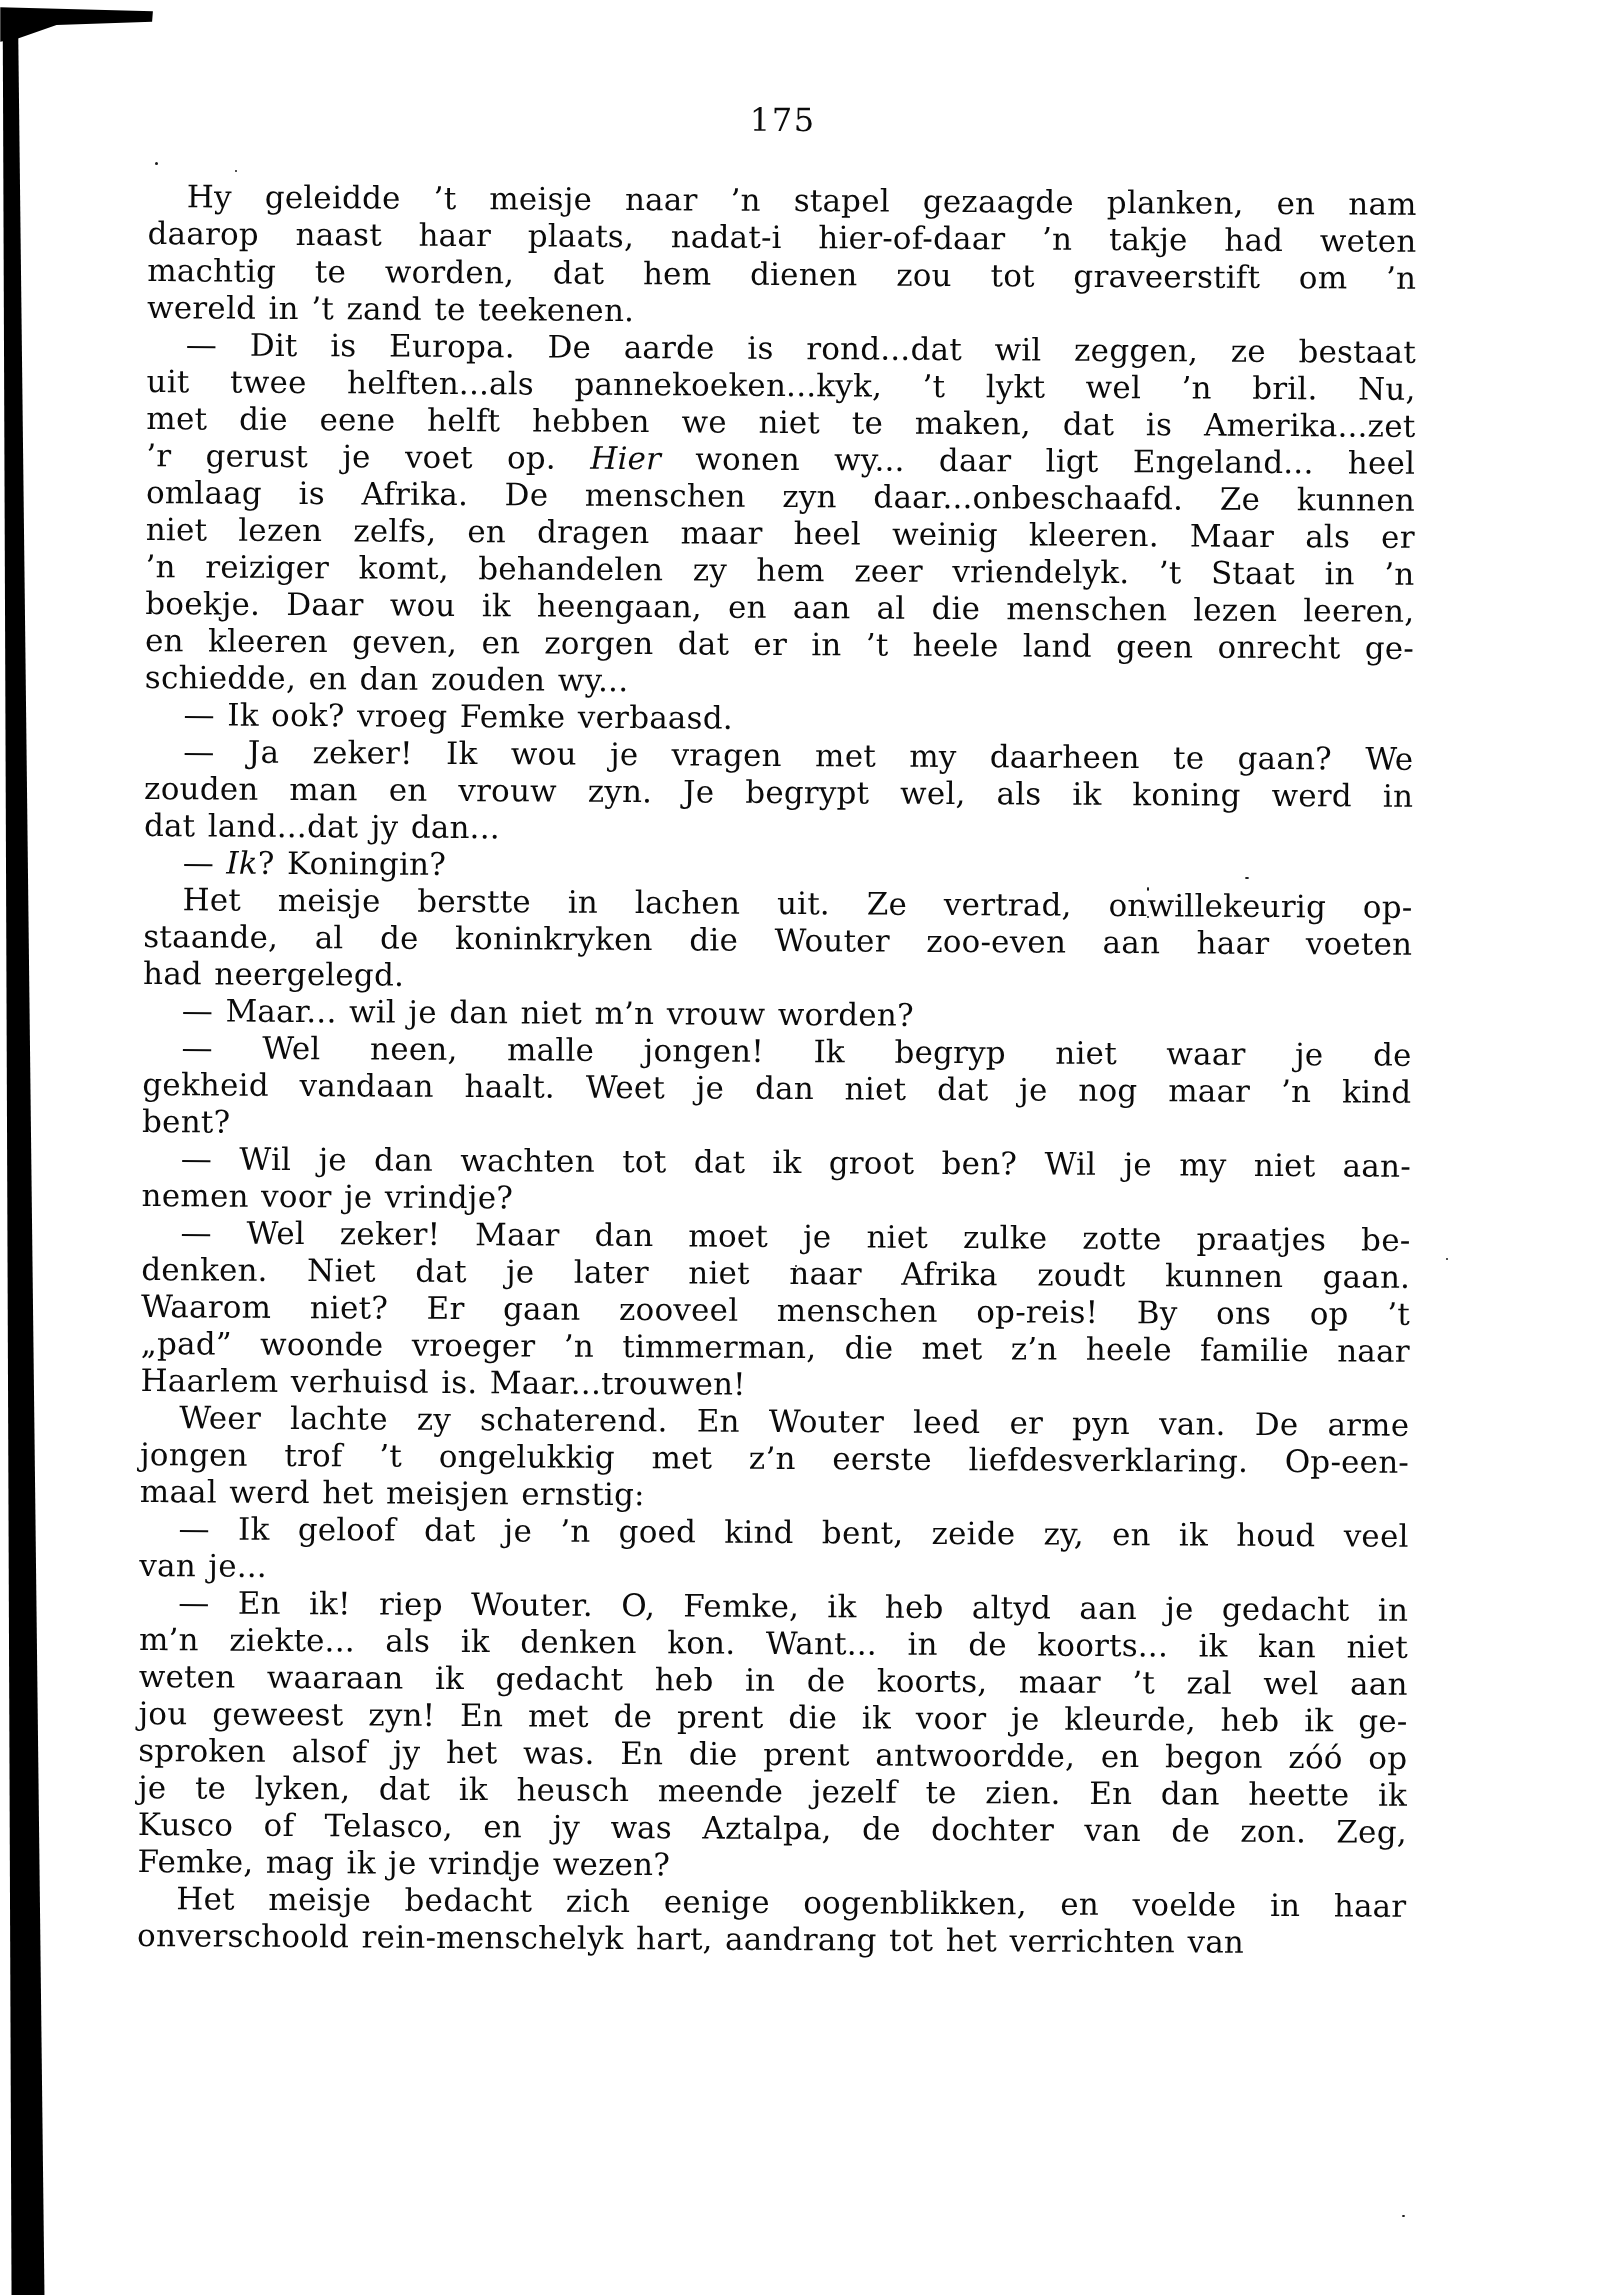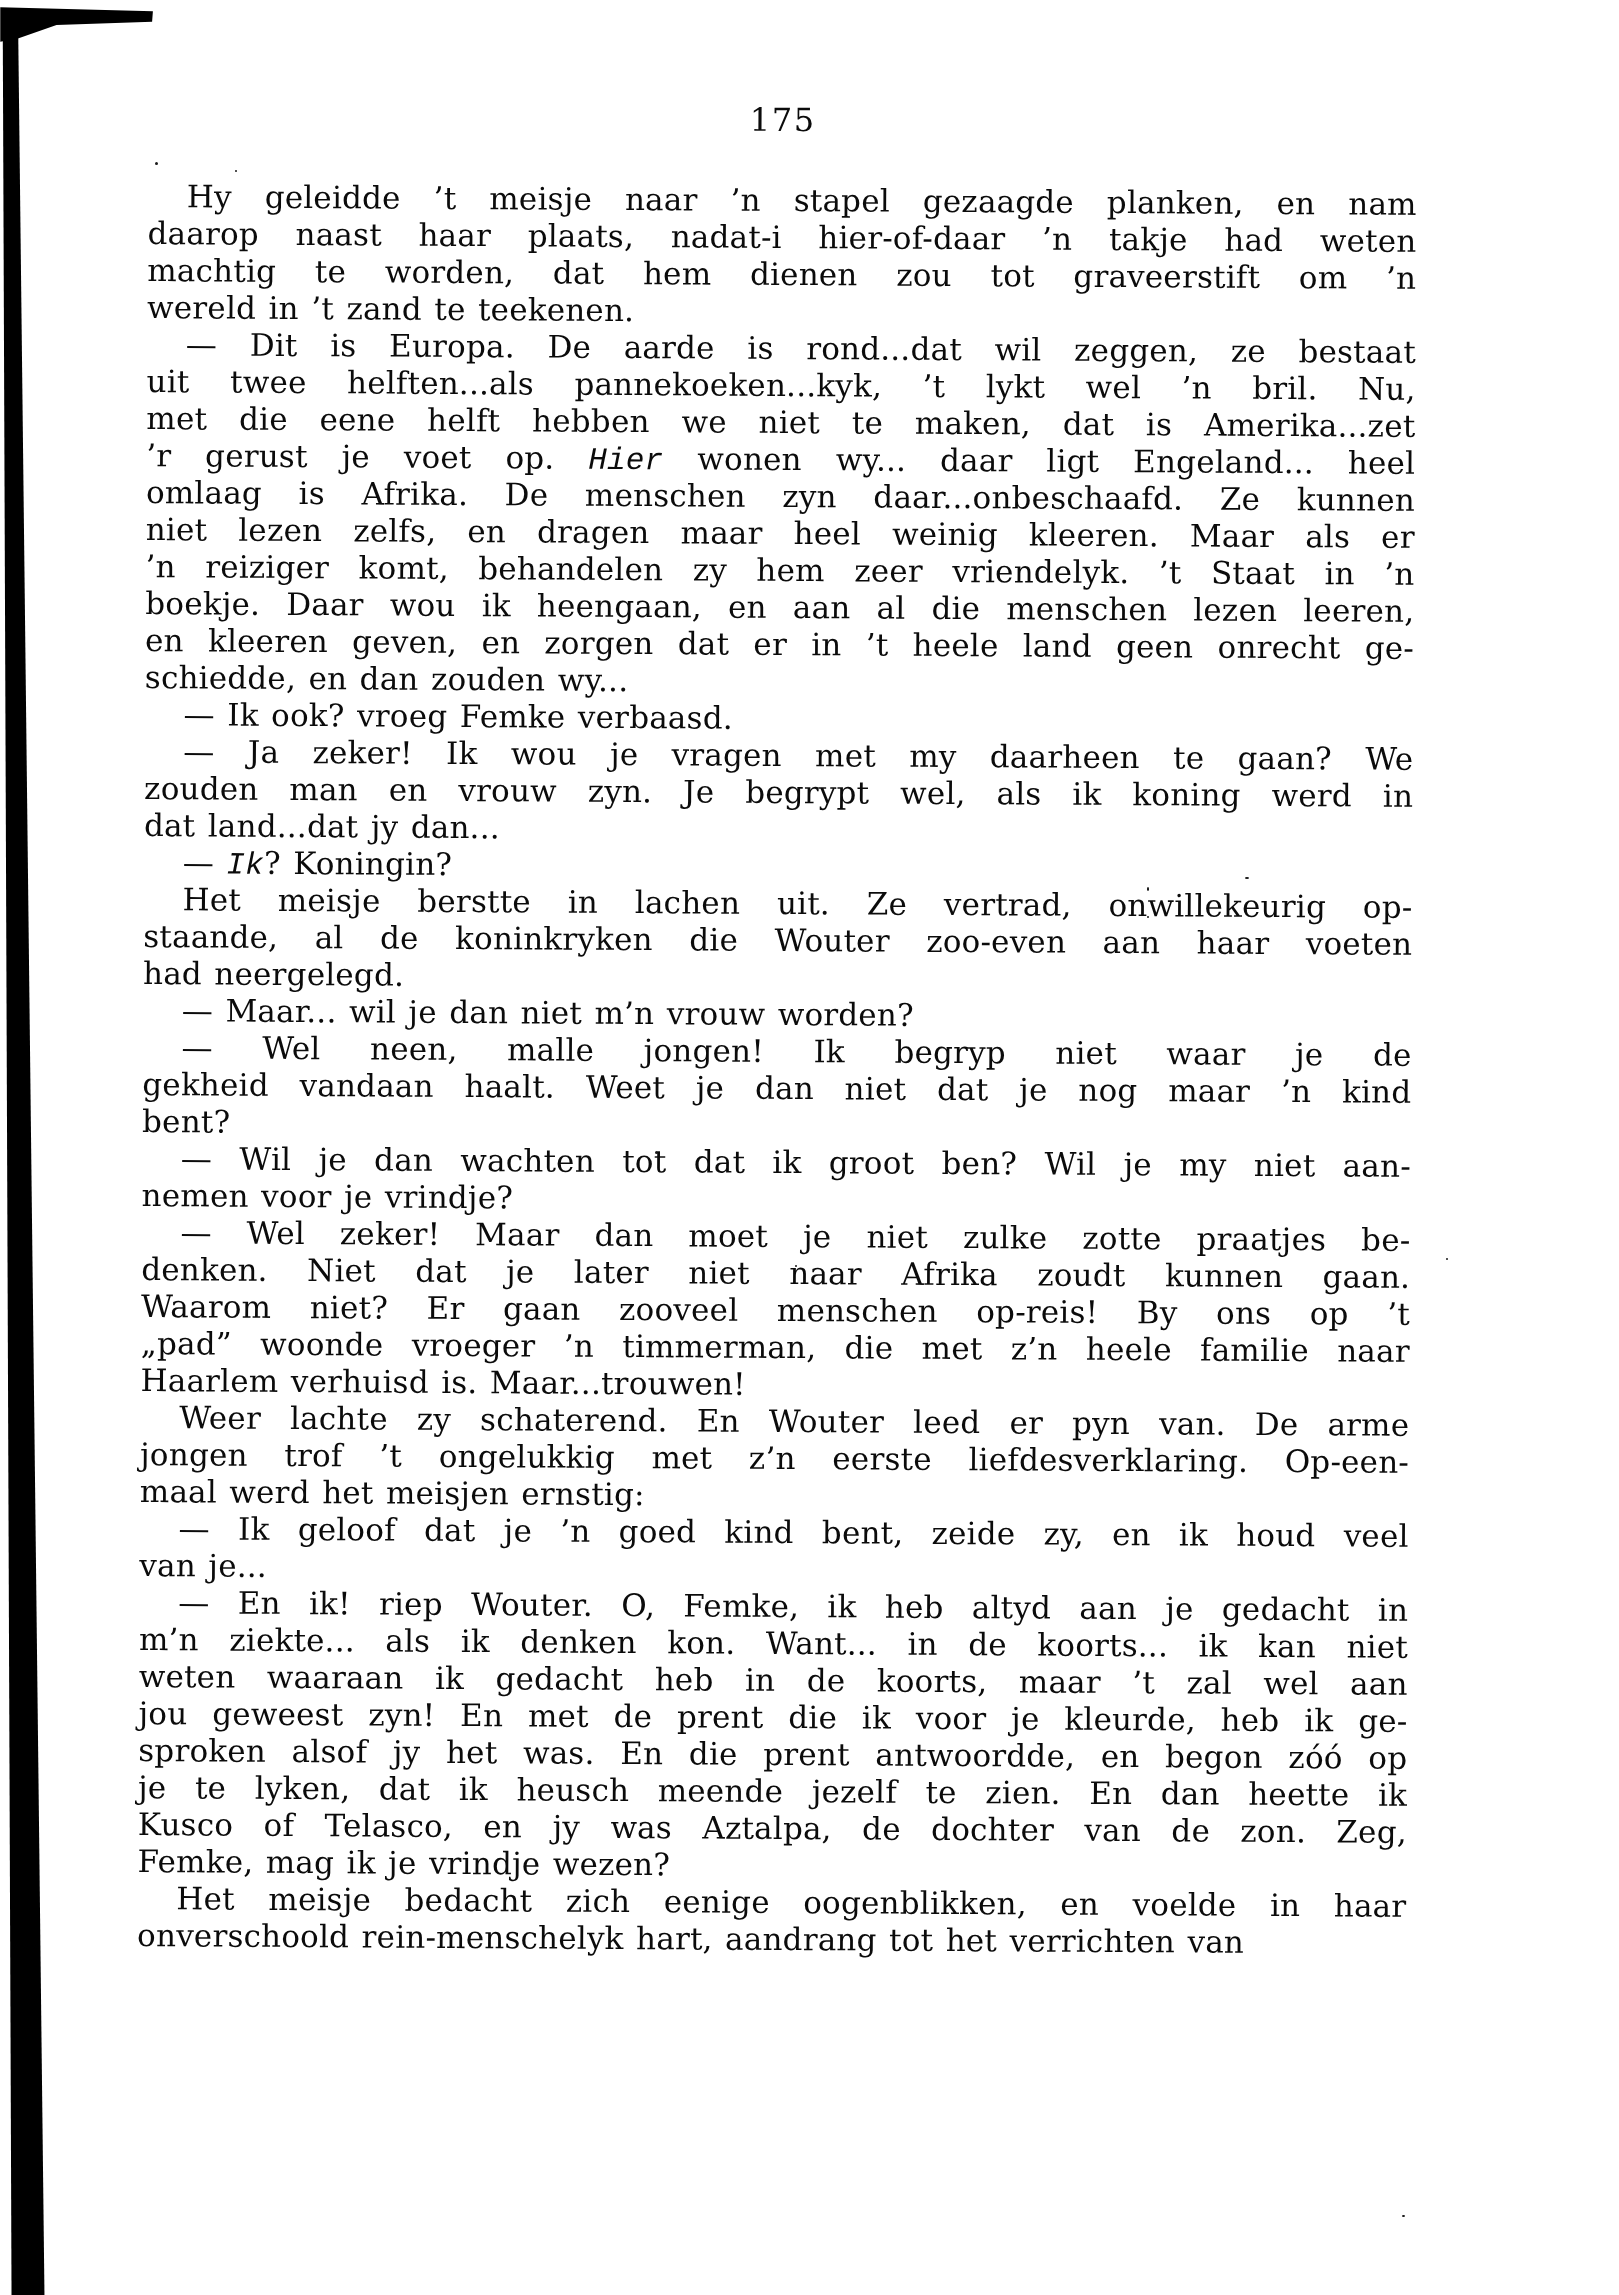--- a/index.html
+++ b/index.html
@@ -60,21 +60,21 @@
   .para { margin: 0; }
   .line {
     text-align: justify;
     text-align-last: justify;
     white-space: normal;
     height: 37px;
     overflow: visible;
   }
   .line.first { text-indent: 39px; }
   .line.last  { text-align-last: left; }
-  .line i { font-style: italic; font-family: Liberation Mono, monospace; }
+  .line i { font-style: italic; }
   .speck {
     position: absolute;
     background: #1a1a1a;
     border-radius: 50%;
     pointer-events: none;
   }
 </style>
 </head>
 <body>
 

